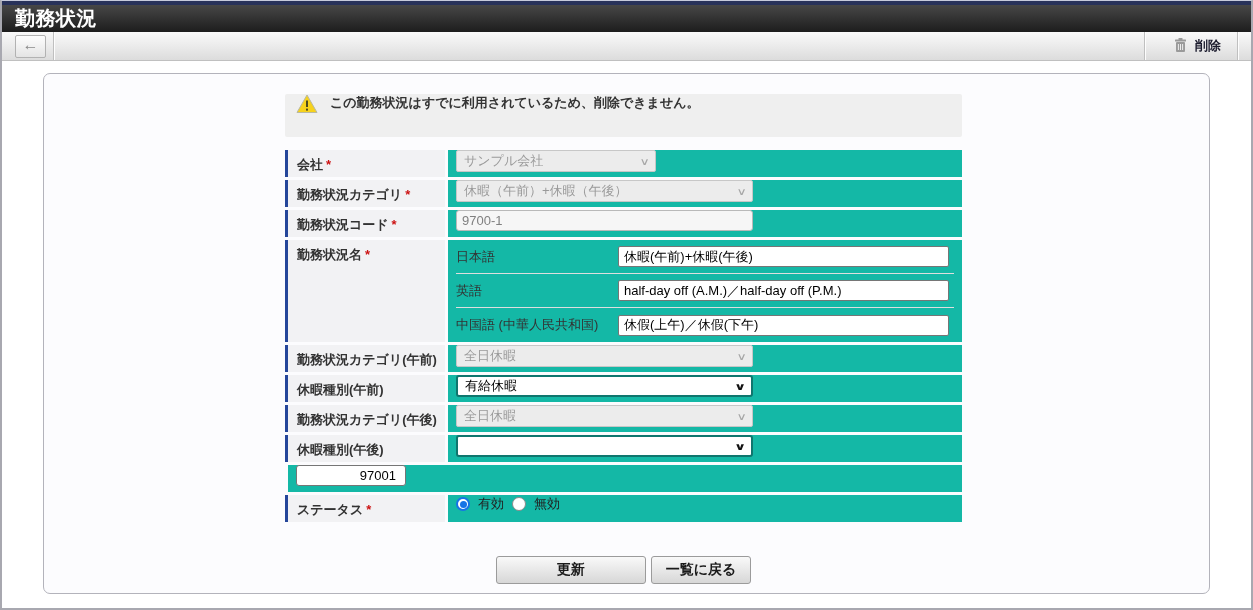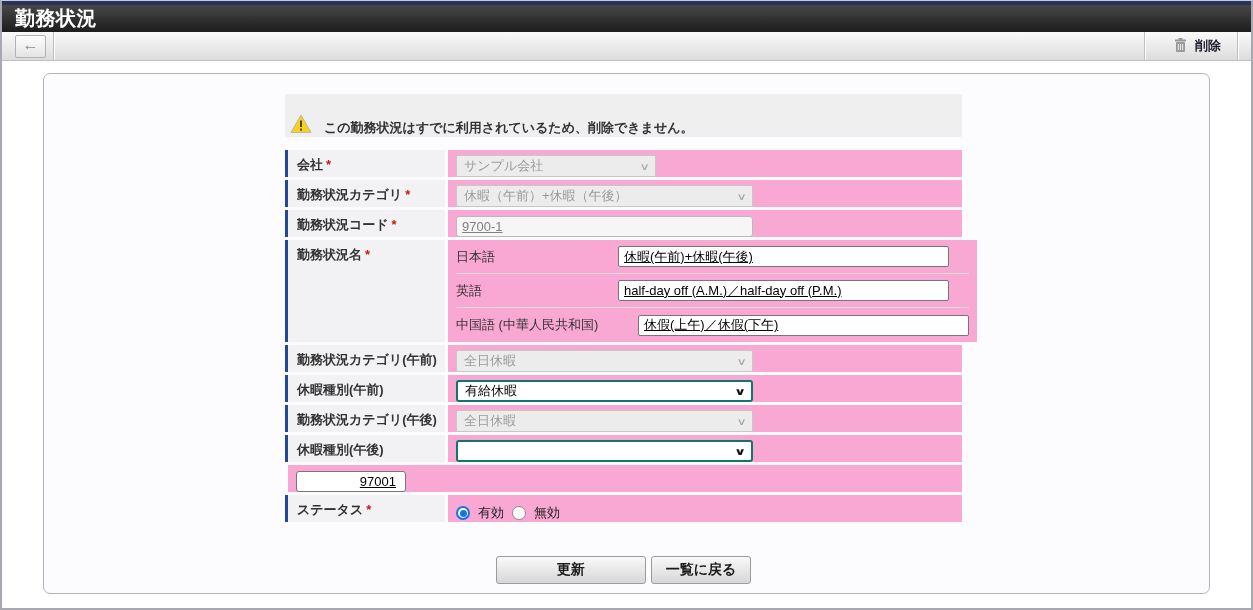--- a/index.html
+++ b/index.html
@@ -21,43 +21,43 @@
   .toolbar .spacer { flex:1; }
   .delete-btn { display:flex; align-items:center; gap:7px; padding:0 16px; height:100%; cursor:pointer;margin-left:12px; }
   .delete-btn .label { font-weight:bold; color:#1c1c2e; }
   .toolbar .right-pad { width:13px; }
 
   .content { background:#fff; height:549px; }
 
   .card { width:1167px; height:521px; margin:12px 0 0 41px; background:#fcfcfe; border:1px solid #b3b3bb; border-radius:7px; padding-top:20px; }
   .form-area { width:677px; margin-left:241px; }
 
-  .warn-box { height:43px; background:#efefef; border-radius:2px; display:flex; align-items:flex-end; padding-left:5px; margin-bottom:13px; }
+  .warn-box { height:43px; background:#efefef; border-radius:2px; display:flex; align-items:flex-start; padding-left:11px; margin-bottom:13px; }
   .warn-box .msg { font-weight:bold; color:#333; margin-left:12px; }
 
   .row { display:flex; margin-bottom:3px; }
   .row-label { width:160px; min-height:27px; background:#f2f2f4; border-left:3px solid #25469a; padding:6px 6px 0 9px; font-weight:bold; color:#333; flex-shrink:0; }
   .req { color:#cc1111; font-weight:bold; margin-left:3px; }
-  .row-field { flex:1; margin-left:3px; background:#f9a8d4; display:flex; align-items:flex-end; padding:0 8px; min-height:27px; }
+  .row-field { flex:1; margin-left:3px; background:#14b8a6; display:flex; align-items:flex-start; padding:0 8px; min-height:27px; }
   .row.tall .row-field { display:block; padding:0 8px; }
 
   .sel { height:22px; border-radius:2px; display:flex; align-items:center; justify-content:space-between; padding:0 7px; font-size:13px; }
   .sel.disabled { background:#ececec; border:1px solid #c7c7c7; color:#9a9a9a; }
   .sel.disabled .chev { color:#a6a6a6; font-size:10px; transform:scaleX(1.4); }
   .sel.enabled { background:#fff; border:2px solid #0f766e; border-radius:3px; color:#000; cursor:pointer; }
   .sel.enabled .chev { color:#111; font-size:10px; font-weight:bold; transform:scaleX(1.5); }
   .w200 { width:200px; } .w297 { width:297px; }
 
-  input.txt { height:21px; border:1px solid #767676; border-radius:2px; background:#fff; padding:0 5px; font-size:13px; font-family:inherit; color:#000;text-decoration:underline; }
+  input.txt { height:21px; border:1px solid #767676; border-radius:2px; background:#fff; padding:0 5px; font-size:13px; font-family:inherit; color:#000; }
   input.txt.code { width:297px; background:#f6f6f6; border:1px solid #b9b9b9; border-radius:3px; color:#808080; }
   input.txt.name { width:331px; }
   input.txt.sort { width:110px; text-align:right; padding-right:9px; border-radius:3px; }
 
   .subrow { display:flex; align-items:center; height:34px; border-bottom:1px solid #dedede; }
-  .subrow:last-child { border-bottom:none;gap:20px; }
+  .subrow:last-child { border-bottom:none; }
   .sub-label { width:162px; color:#333; flex-shrink:0; }
 
   .radio-group { display:flex; align-items:center; gap:4px; }
   .radio { width:14px; height:14px; border-radius:50%; background:#fff; border:1px solid #8b8b8b; position:relative; cursor:pointer; flex-shrink:0; }
   .radio.checked { border:2px solid #1673e6; }
   .radio.checked::after { content:""; position:absolute; left:50%; top:50%; width:7px; height:7px; margin:-3.5px 0 0 -3.5px; border-radius:50%; background:#1673e6; }
   .radio-label { margin:0 10px 0 4px; color:#222; }
 
   .btn-row { display:flex; justify-content:center; gap:5px; margin-top:34px; }
   .btn { height:28px; background:linear-gradient(#f9f9f9,#d7d7d7); border:1px solid #9b9b9b; border-radius:3px; font-size:14px; color:#1a1a1a; font-family:inherit; cursor:pointer;font-weight:bold; }

